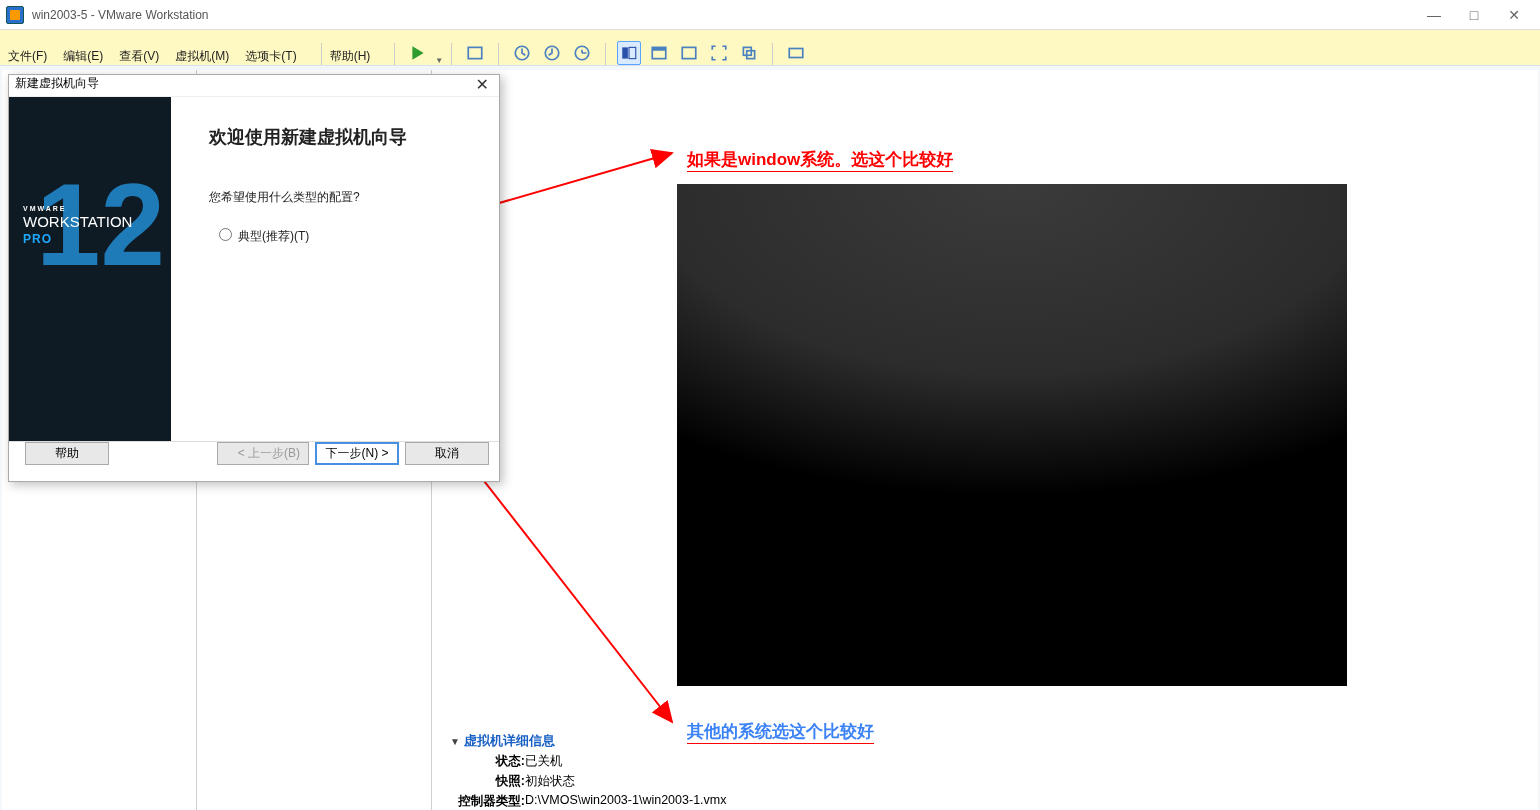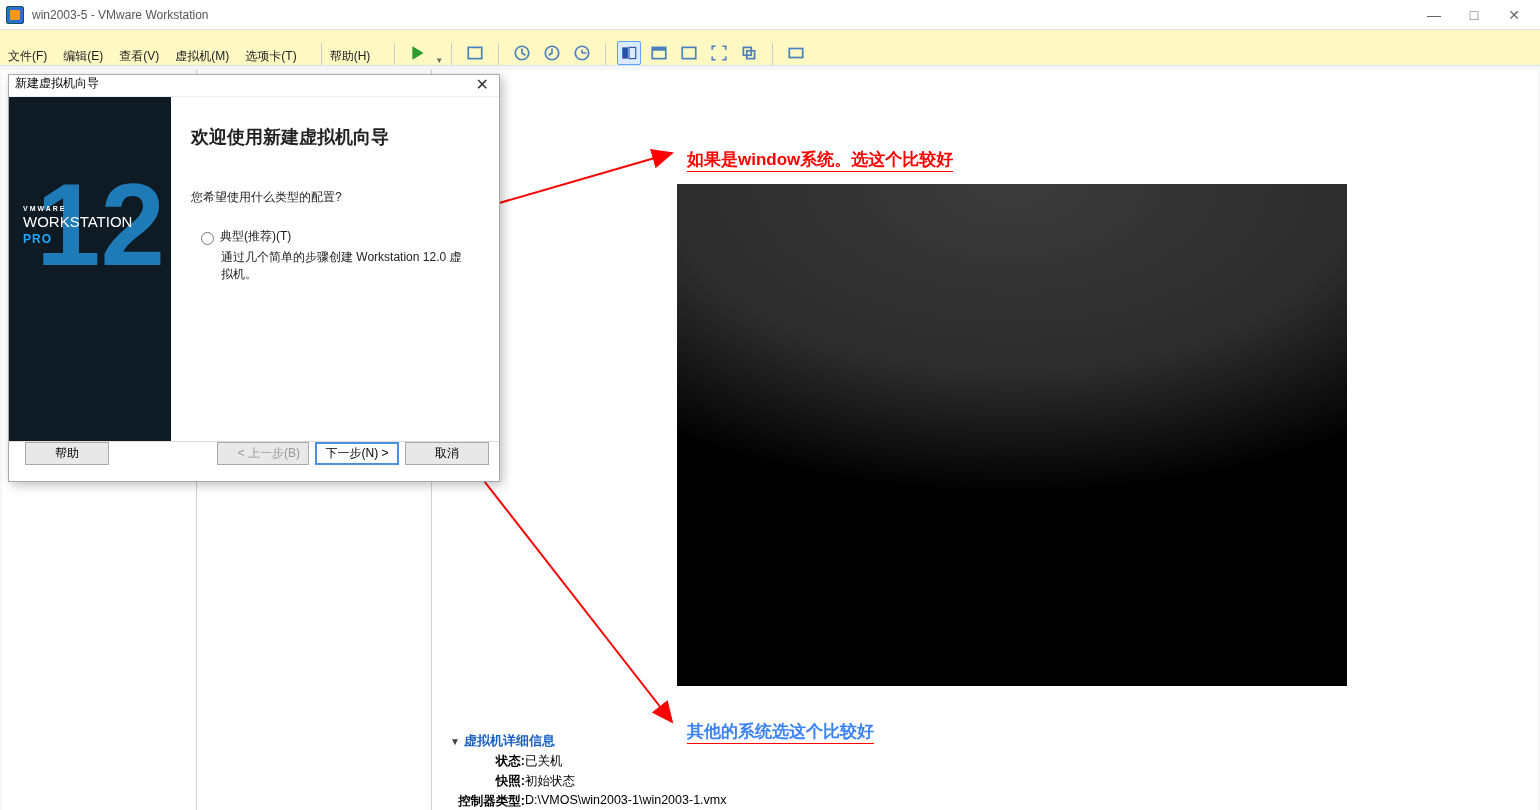--- a/index.html
+++ b/index.html
@@ -49,25 +49,25 @@
 
 .wizard { position: absolute; top: 74px; left: 8px; width: 492px; height: 408px; background: #fff; border: 1px solid #aaa; box-shadow: 3px 3px 10px rgba(0,0,0,.25); z-index: 100; }
 .wizard-titlebar { height: 22px; background: #fff; display: flex; padding: 0 6px; font-size: 12px; border-bottom: 1px solid #eee; }
 .wizard-close { margin-left: auto; font-size: 16px; cursor: pointer; color: #333; padding: 0 4px; }
 .wizard-body { height: 344px; display: flex; }
 .wizard-sidebar { width: 162px; background: #0e1a24; position: relative; overflow: hidden; }
 .ws-text { position: absolute; top: 108px; left: 14px; color: #fff; font-size: 7px; letter-spacing: 2px; font-weight: bold; }
 .ws-text2 { position: absolute; top: 116px; left: 14px; color: #fff; font-size: 15px; letter-spacing: 0px; font-weight: 300; font-family: Arial; }
 .ws-pro { position: absolute; top: 135px; left: 14px; color: #1fa8ff; font-size: 12px; font-weight: bold; letter-spacing: 1px; }
 .ws-12 { position: absolute; top: 82px; right: 6px; font-size: 116px; color: #1f7bb8; font-weight: bold; font-family: Arial; line-height: 0.8; }
-.wizard-main { flex: 1; padding: 28px 20px 10px 20px; font-size: 12px; color: #222; }
+.wizard-main { flex: 1; padding: 28px 20px 10px 38px; font-size: 12px; color: #222; }
 .wiz-heading { font-size: 18px; font-weight: bold; margin-bottom: 40px; }
 .wiz-question { font-size: 12px; margin-bottom: 22px; }
 .radio-opt { margin-left: 10px; margin-bottom: 18px; }
-.radio-row { display: flex; align-items: flex-end; }
+.radio-row { display: flex; align-items: flex-start; }
 .radio-row input { margin-right: 6px; }
 .radio-label { font-size: 12px; }
 .radio-desc { font-size: 12px; margin-left: 20px; margin-top: 4px; line-height: 1.4; max-width: 250px; }
 .wizard-footer { height: 24px; border-top: 1px solid #ddd; display: flex; align-items: center; padding: 0 10px; }
 .wiz-btn { height: 23px; min-width: 84px; font-size: 12px; background: #e8e8e8; border: 1px solid #aaa; cursor: pointer; margin-left: 6px; padding: 0 8px; }
 .wiz-btn.disabled { color: #999; padding-left: 20px; }
 .wiz-btn.default { border: 2px solid #4a90e2; background: #fff; }
 .footer-spacer { flex: 1; }
 </style>
 </head>
@@ -225,21 +225,20 @@
       <div class="ws-pro">PRO</div>
     </div>
     <div class="wizard-main">
       <div class="wiz-heading">欢迎使用新建虚拟机向导</div>
       <div class="wiz-question">您希望使用什么类型的配置?</div>
       <div class="radio-opt">
         <div class="radio-row">
           <input type="radio" name="cfg" style="">
           <span class="radio-label">典型(推荐)(T)</span>
         </div>
-        <div class="radio-desc">通过几个简单的步骤创建 Workstation 12.0 虚拟机。</div>
       </div>
     </div>
   </div>
   <div class="wizard-footer">
     <button class="wiz-btn">帮助</button>
     <div class="footer-spacer"></div>
     <button class="wiz-btn disabled">&lt; 上一步(B)</button>
     <button class="wiz-btn default">下一步(N) &gt;</button>
     <button class="wiz-btn">取消</button>
   </div>

